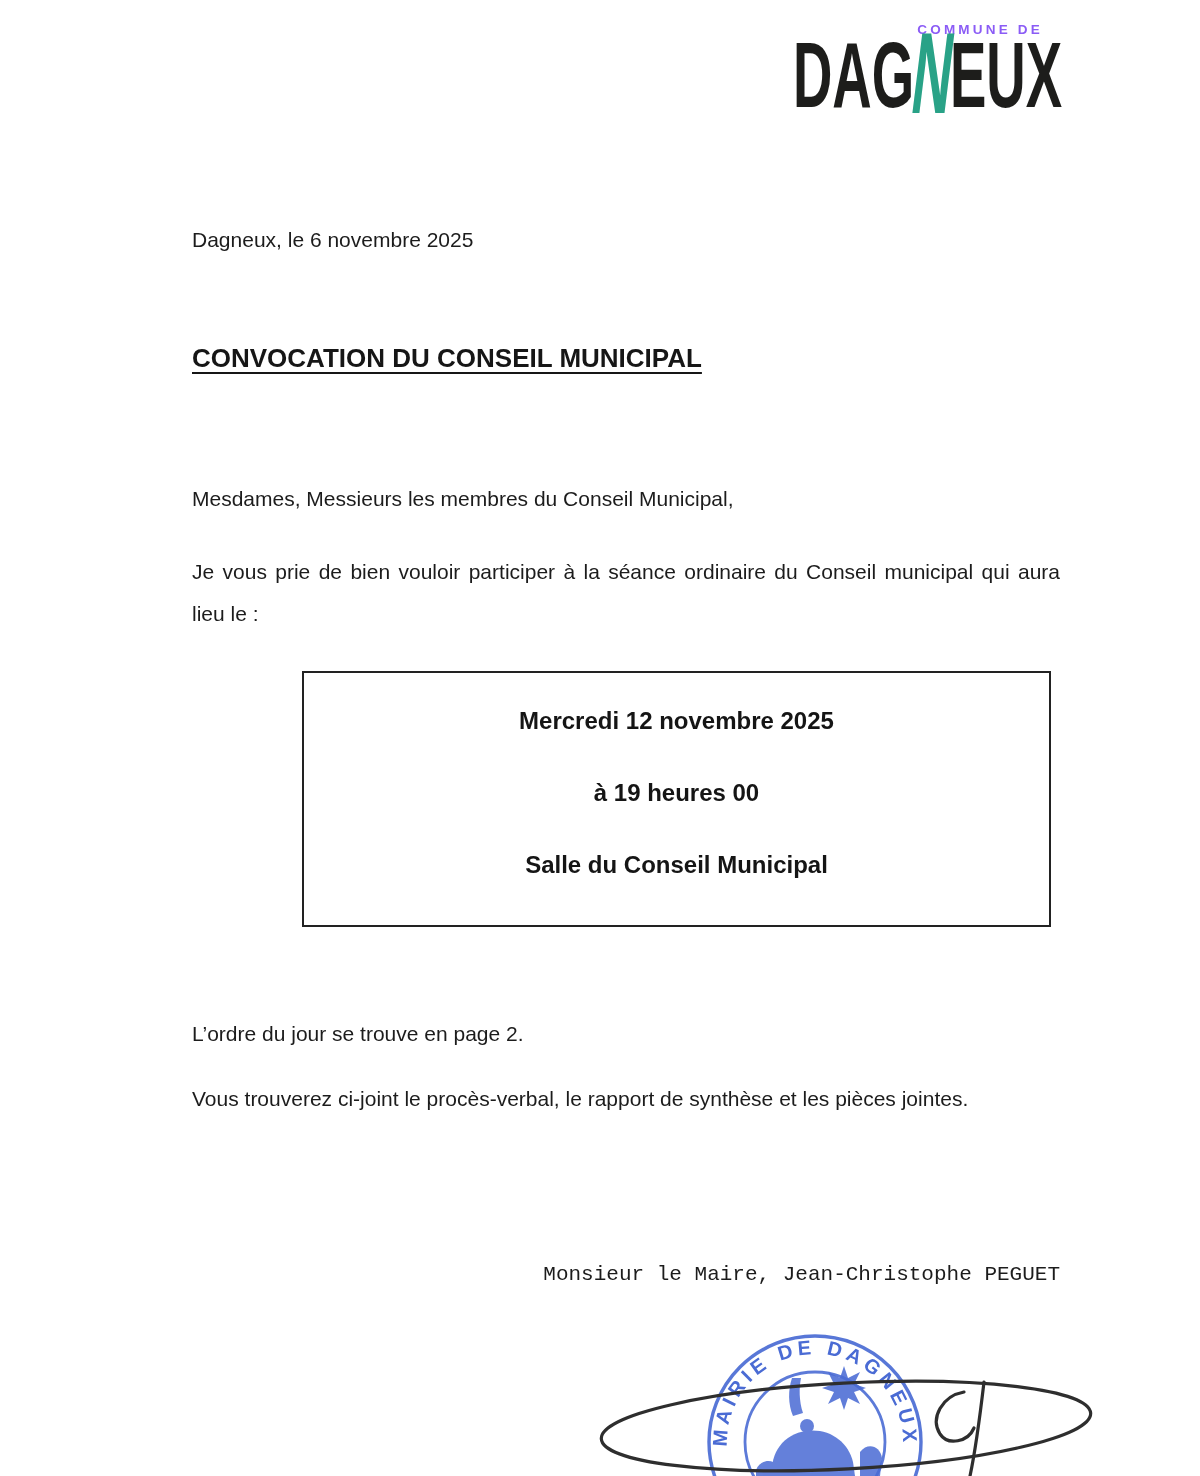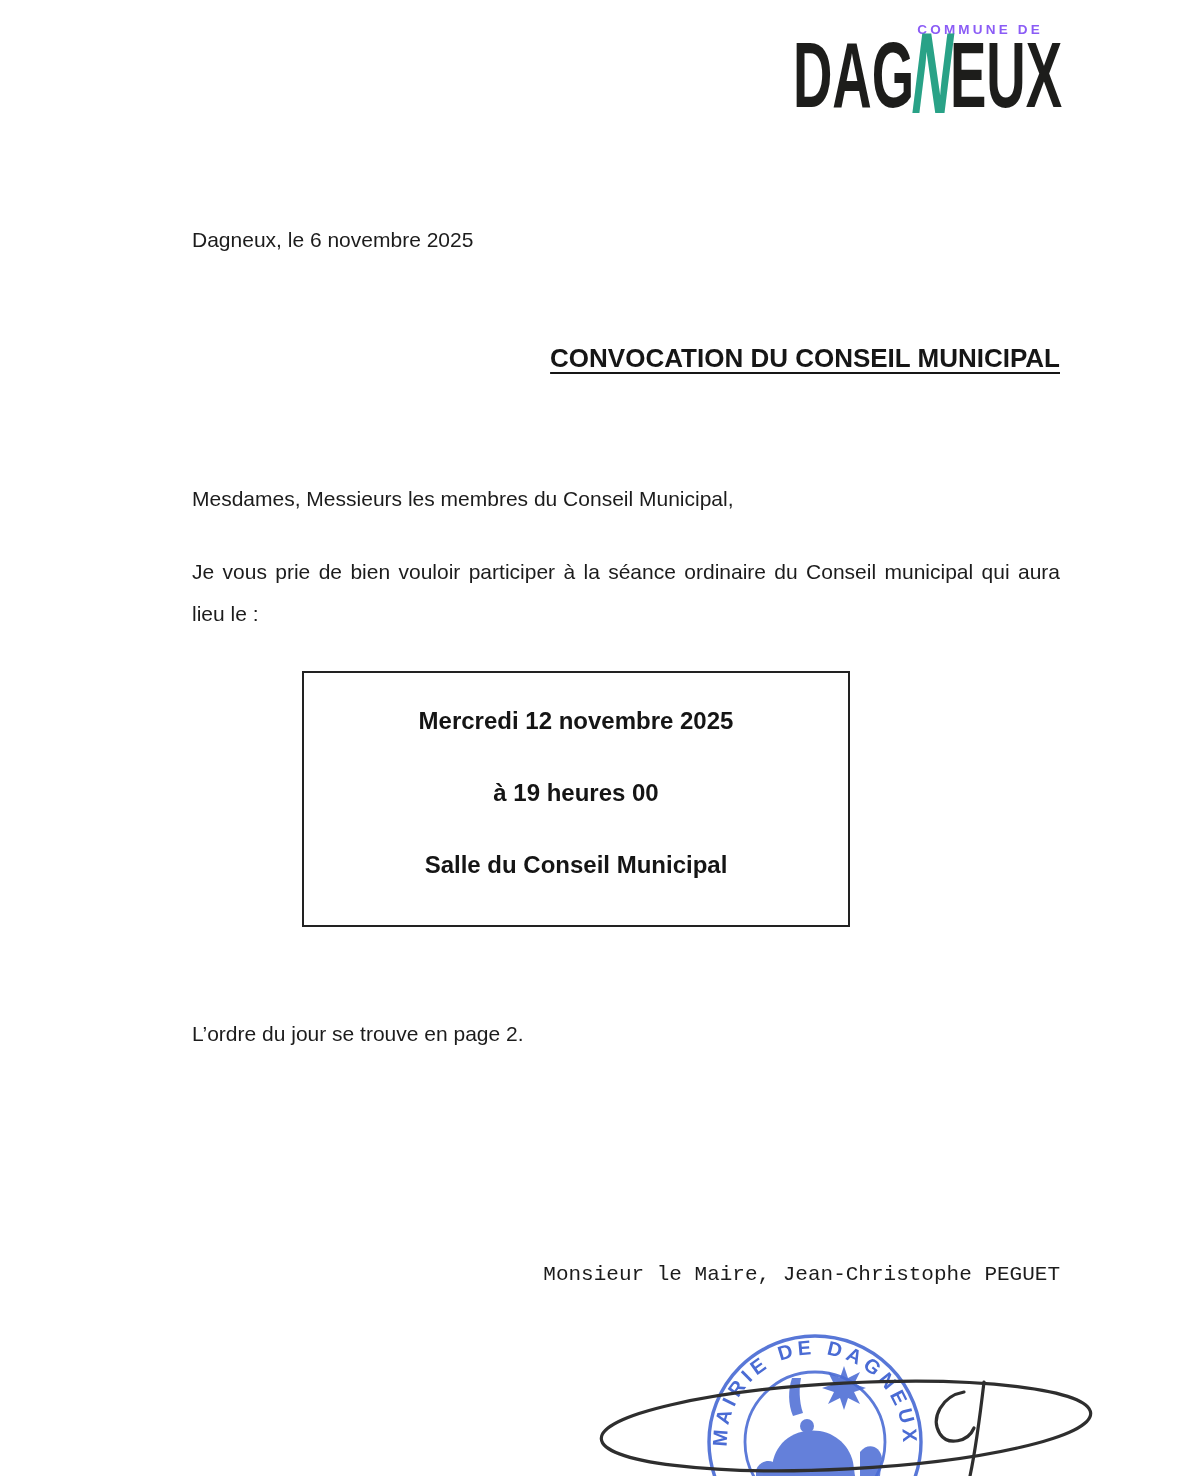--- a/index.html
+++ b/index.html
@@ -53,21 +53,21 @@
     right: 140px;
     text-align: left;
     font-size: 21px;
   }
   .title {
     position: absolute;
     top: 343px;
     left: 192px;
     right: 140px;
     margin: 0;
-    text-align: right;
+    text-align: left;
     font-size: 26px;
     font-weight: 700;
     color: #161616;
     text-decoration: underline;
     text-decoration-thickness: 2px;
     text-underline-offset: 5px;
   }
   .block {
     position: absolute;
     left: 192px;
@@ -77,21 +77,21 @@
   }
   .salutation { top: 464px; }
   .intro { top: 551px; }
   .intro .line { line-height: 42px; }
   .jline { text-align: justify; text-align-last: justify; }
 
   .meeting-box {
     position: absolute;
     top: 671px;
     left: 302px;
-    width: 548px;
+    width: 749px;
     height: 256px;
     box-sizing: border-box;
     border: 2px solid #222222;
     text-align: center;
     padding-top: 34px;
   }
   .meeting-line {
     font-size: 24px;
     font-weight: 700;
     color: #151515;
@@ -151,20 +151,21 @@
   </div>
 
   <div class="meeting-box">
     <div class="meeting-line">Mercredi 12 novembre 2025</div>
     <div class="meeting-line">à 19 heures 00</div>
     <div class="meeting-line">Salle du Conseil Municipal</div>
   </div>
 
   <p class="block agenda-note">L’ordre du jour se trouve en page 2.</p>
 
+  <p class="block attachments-note">Vous trouverez ci-joint le procès-verbal, le rapport de synthèse et les pièces jointes.</p>
 
 
   <div class="block signoff">Monsieur le Maire, Jean-Christophe PEGUET</div>
 
   <svg class="stamp-svg" viewBox="0 0 560 146">
 
     <g class="stamp-ink" style="color: rgb(74, 107, 212);">
       <circle cx="255" cy="112" r="106" fill="none" stroke="currentColor" stroke-width="3.4" opacity="0.92"></circle>
       <circle cx="255" cy="112" r="70" fill="none" stroke="currentColor" stroke-width="2.8" opacity="0.9"></circle>
       <path id="stampArc" d="M 172.3 142.1 A 88 88 0 1 1 337.7 142.1" fill="none"></path>

